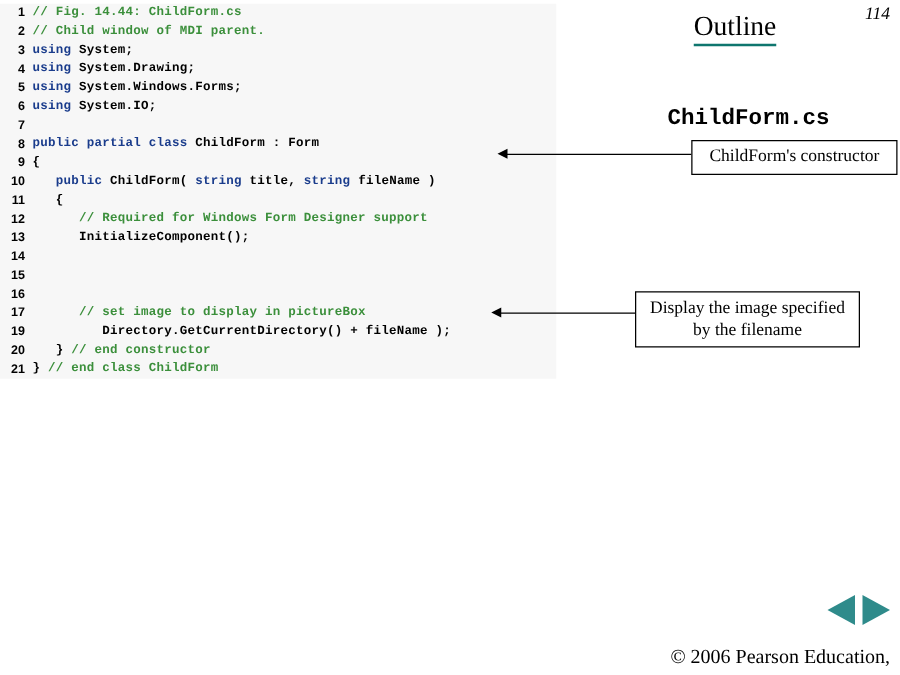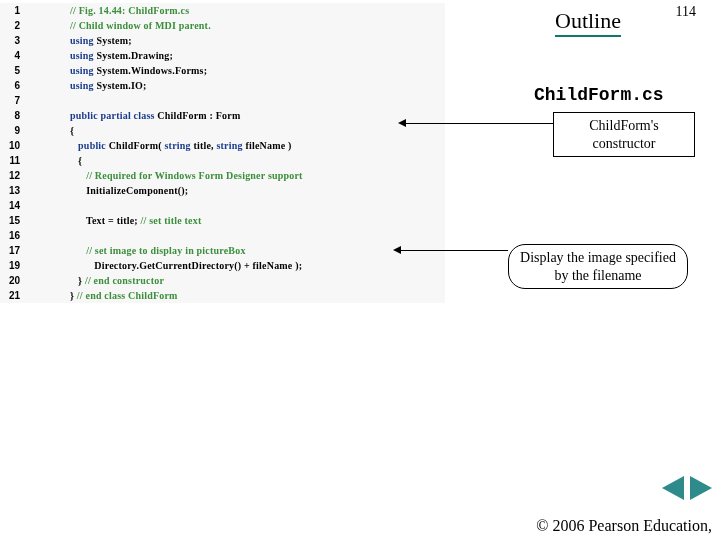--- a/index.html
+++ b/index.html
@@ -30,65 +30,65 @@
   }
   .ln {
     width: 26px;
     text-align: right;
     padding-right: 6px;
     font-weight: bold;
     color: #000;
     font-size: 10px;
   }
   .code {
-    font-family: Liberation Serif, serif;
+    font-family: Liberation Mono, monospace;
     font-size: 10px;
     letter-spacing: 0.2px;
-    margin-left: 44px;
   }
   .c-comment { color: #3b8f3b; font-weight: bold; }
   .c-key { color: #1a3c8c; font-weight: bold; }
   .c-id { color: #000; font-weight: bold; }
   .c-plain { color: #000; font-weight: bold; }
   .outline-title {
     position: absolute;
     left: 555px;
     top: 8px;
     font-family: "Times New Roman", serif;
     font-size: 22px;
     border-bottom: 2px solid #0f766e;
     padding-bottom: 1px;
   }
   .page-num {
     position: absolute;
-    right: 24px;
+    right: 8px;
     top: 4px;
     font-family: "Times New Roman", serif;
     font-size: 14px;
+    font-style: italic;
   }
   .filename {
     position: absolute;
     left: 534px;
     top: 85px;
     font-family: "Courier New", monospace;
     font-size: 18px;
     font-weight: bold;
   }
   .callout {
     position: absolute;
     border: 1px solid #000;
     background: #fff;
     font-family: "Times New Roman", serif;
     font-size: 14px;
     padding: 4px 10px;
     line-height: 1.25;
     text-align: center;
   }
-  #callout1 { left: 553px; top: 112px; width: 142px; }
-  #callout2 { left: 508px; top: 244px; width: 180px; border-radius: 17px; }
+  #callout1 { left: 553px; top: 112px; width: 165px; }
+  #callout2 { left: 508px; top: 233px; width: 180px; }
   .arrow-line {
     position: absolute;
     height: 1px;
     background: #000;
   }
   .arrow-head {
     position: absolute;
     width: 0; height: 0;
     border-top: 4px solid transparent;
     border-bottom: 4px solid transparent;
@@ -130,21 +130,21 @@
     <div class="code-line"><span class="ln">5</span><span class="code"><span class="c-key">using </span><span class="c-id">System.Windows.Forms;</span></span></div>
     <div class="code-line"><span class="ln">6</span><span class="code"><span class="c-key">using </span><span class="c-id">System.IO;</span></span></div>
     <div class="code-line"><span class="ln">7</span><span class="code"></span></div>
     <div class="code-line"><span class="ln">8</span><span class="code"><span class="c-key">public partial class </span><span class="c-id">ChildForm : Form</span></span></div>
     <div class="code-line"><span class="ln">9</span><span class="code"><span class="c-plain">{</span></span></div>
     <div class="code-line"><span class="ln">10</span><span class="code"><span class="c-plain">   </span><span class="c-key">public </span><span class="c-id">ChildForm( </span><span class="c-key">string </span><span class="c-id">title, </span><span class="c-key">string </span><span class="c-id">fileName )</span></span></div>
     <div class="code-line"><span class="ln">11</span><span class="code"><span class="c-plain">   {</span></span></div>
     <div class="code-line"><span class="ln">12</span><span class="code"><span class="c-plain">      </span><span class="c-comment">// Required for Windows Form Designer support</span></span></div>
     <div class="code-line"><span class="ln">13</span><span class="code"><span class="c-plain">      </span><span class="c-id">InitializeComponent();</span></span></div>
     <div class="code-line"><span class="ln">14</span><span class="code"></span></div>
-    <div class="code-line"><span class="ln">15</span><span class="code"><span class="c-plain">      </span><span class="c-id">Text = title; </span><span class="c-comment">// set title text</span></span></div>
+    <div class="code-line"><span class="ln">15</span></div>
     <div class="code-line"><span class="ln">16</span><span class="code"></span></div>
     <div class="code-line"><span class="ln">17</span><span class="code"><span class="c-plain">      </span><span class="c-comment">// set image to display in pictureBox</span></span></div>
     <div class="code-line"><span class="ln">19</span><span class="code"><span class="c-plain">         </span><span class="c-id">Directory.GetCurrentDirectory() + fileName );</span></span></div>
     <div class="code-line"><span class="ln">20</span><span class="code"><span class="c-plain">   } </span><span class="c-comment">// end constructor</span></span></div>
     <div class="code-line"><span class="ln">21</span><span class="code"><span class="c-plain">} </span><span class="c-comment">// end class ChildForm</span></span></div>
   </div>
 
 <div class="outline-title">Outline</div>
 <div class="page-num">114</div>
 <div class="filename">ChildForm.cs</div>

